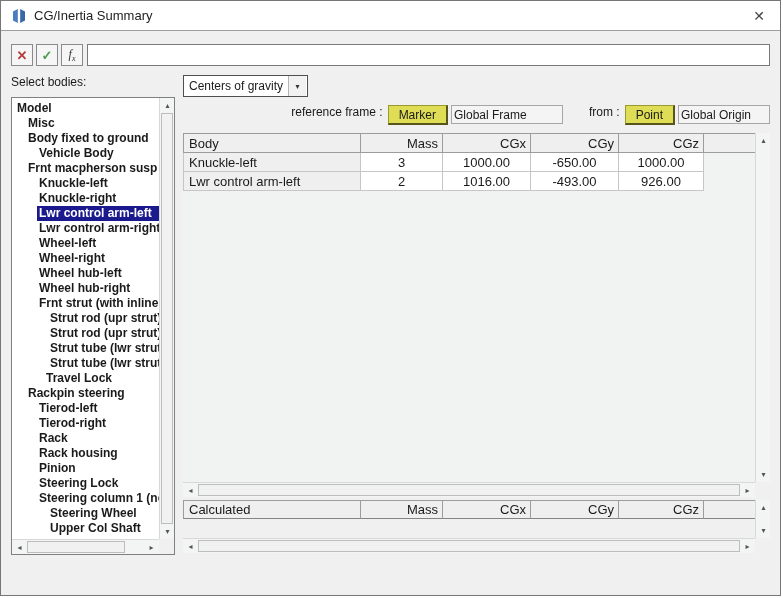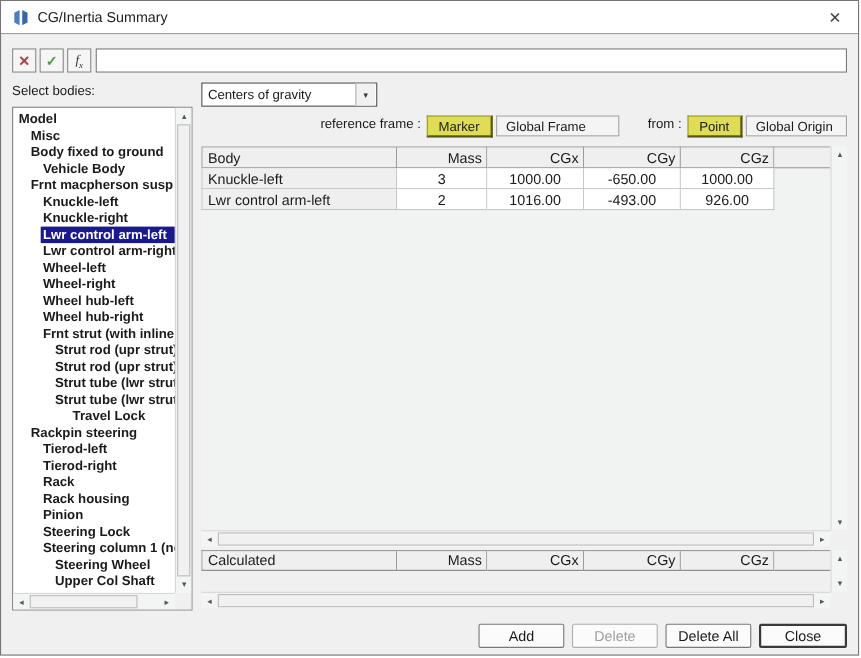--- a/index.html
+++ b/index.html
@@ -37,28 +37,28 @@
   .sb-v { border-left:1px solid #d8d8d8; }
   .sb-h { border-top:1px solid #d8d8d8; }
   .sb-ar { position:absolute; width:15px; height:15px; font-size:8px; color:#555; display:flex; align-items:center; justify-content:center; }
   .ar-t { top:0; left:0; } .ar-b { bottom:0; left:0; }
   .ar-l { left:0; top:0; } .ar-r { right:0; top:0; }
   .sb-thumb { position:absolute; background:#f1f1f1; border:1px solid #bdbdbd; }
   .corner { background:#f0f0f0; }
 
   
   .rightcol { flex:1; margin-left:8px; display:flex; flex-direction:column; }
-  .combo { width:160px; height:22px; border:1px solid #4f4f4f; background:#fff; display:flex; align-items:center; }
+  .combo { width:125px; height:22px; border:1px solid #4f4f4f; background:#fff; display:flex; align-items:center; }
   .combo-text { flex:1; font-size:12px; padding-left:5px; }
   .combo-btn { width:18px; height:20px; margin-right:1px; background:#f1f1f1; border-left:1px solid #b5b5b5; display:flex; align-items:center; justify-content:center; font-size:8px; color:#333; }
 
   .refrow { display:flex; align-items:flex-start; margin-top:8px; height:22px; font-size:12px; }
   .spacer { flex:1; }
   .ylw { height:20px; padding:0 10px; background:#dedd55; border:1px solid #99992e; border-right:2px solid #55551c; border-bottom:2px solid #55551c; font-size:12px; display:flex; align-items:center; margin-left:5px; }
-  .reffield { height:19px; border:1px solid #a6a6a6; background:#f4f4f4; display:flex; align-items:center; padding:0 8px; margin-left:3px; font-size:12px; }
+  .reffield { height:19px; border:1px solid #a6a6a6; background:#f4f4f4; display:flex; align-items:center; padding:0 2px; margin-left:3px; font-size:12px; }
   .rf-frame { width:112px; } .rf-origin { width:92px; }
   .from-label { margin-left:26px; }
 
   
   .table-wrap { margin-top:6px; height:364px; display:grid; grid-template-columns:1fr 15px; grid-template-rows:1fr 15px; background:#f1f2f2; }
   .grid-area { overflow:hidden; }
   .trow { display:flex; height:20px; }
   .c1 { width:178px; } .c2 { width:82px; } .c3 { width:88px; } .c4 { width:88px; } .c5 { width:85px; } .cx { flex:1; }
   .hc { background:#efefef; border-top:1px solid #9c9c9c; border-bottom:1px solid #9c9c9c; border-right:1px solid #9c9c9c; font-size:13px; display:flex; align-items:center; justify-content:flex-end; padding-right:4px; }
   .hc.first { border-left:1px solid #9c9c9c; justify-content:flex-start; padding-left:5px; }
@@ -124,21 +124,21 @@
             <div class="ti" style="margin-left: 25px;">Lwr control arm-right</div>
             <div class="ti" style="margin-left: 25px;">Wheel-left</div>
             <div class="ti" style="margin-left: 25px;">Wheel-right</div>
             <div class="ti" style="margin-left: 25px;">Wheel hub-left</div>
             <div class="ti" style="margin-left: 25px;">Wheel hub-right</div>
             <div class="ti" style="margin-left: 25px;">Frnt strut (with inline jts)</div>
             <div class="ti" style="margin-left: 36px;">Strut rod (upr strut)-left</div>
             <div class="ti" style="margin-left: 36px;">Strut rod (upr strut)-right</div>
             <div class="ti" style="margin-left: 36px;">Strut tube (lwr strut)-left</div>
             <div class="ti" style="margin-left: 36px;">Strut tube (lwr strut)-right</div>
-            <div class="ti" style="margin-left: 52px;">Travel Lock</div>
+            <div class="ti" style="margin-left: 32px;">Travel Lock</div>
             <div class="ti" style="margin-left: 14px;">Rackpin steering</div>
             <div class="ti" style="margin-left: 25px;">Tierod-left</div>
             <div class="ti" style="margin-left: 25px;">Tierod-right</div>
             <div class="ti" style="margin-left: 25px;">Rack</div>
             <div class="ti" style="margin-left: 25px;">Rack housing</div>
             <div class="ti" style="margin-left: 25px;">Pinion</div>
             <div class="ti" style="margin-left: 25px;">Steering Lock</div>
             <div class="ti" style="margin-left: 25px;">Steering column 1  (not for al</div>
             <div class="ti" style="margin-left: 36px;">Steering Wheel</div>
             <div class="ti" style="margin-left: 36px;">Upper Col Shaft</div>
@@ -234,20 +234,14 @@
           <div class="sb-ar ar-l">◂</div>
           <div class="sb-thumb" style="left:15px; right:15px; top:1px; bottom:1px;"></div>
           <div class="sb-ar ar-r">▸</div>
         </div>
         <div class="corner"></div>
       </div>
 
     </div>
   </div>
 
-  <div class="footer">
-    <div class="btn">Add</div>
-    <div class="btn disabled">Delete</div>
-    <div class="btn">Delete All</div>
-    <div class="btn default">Close</div>
-  </div>
 
 </div>
 
 </body></html>

